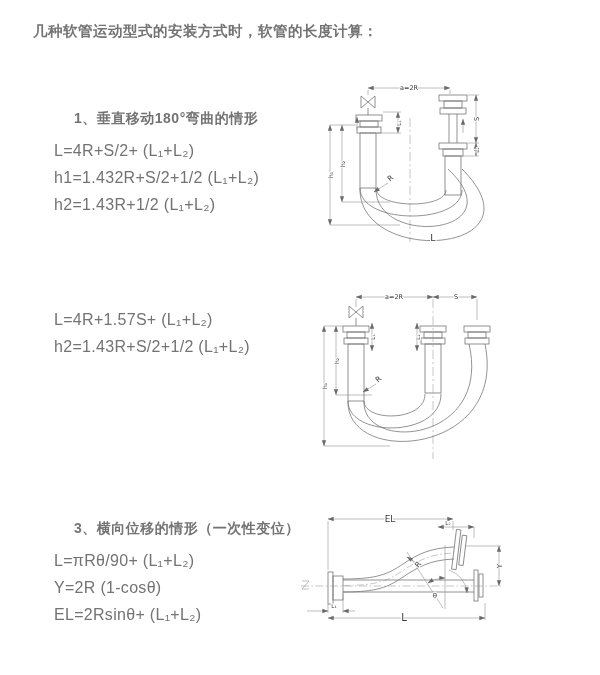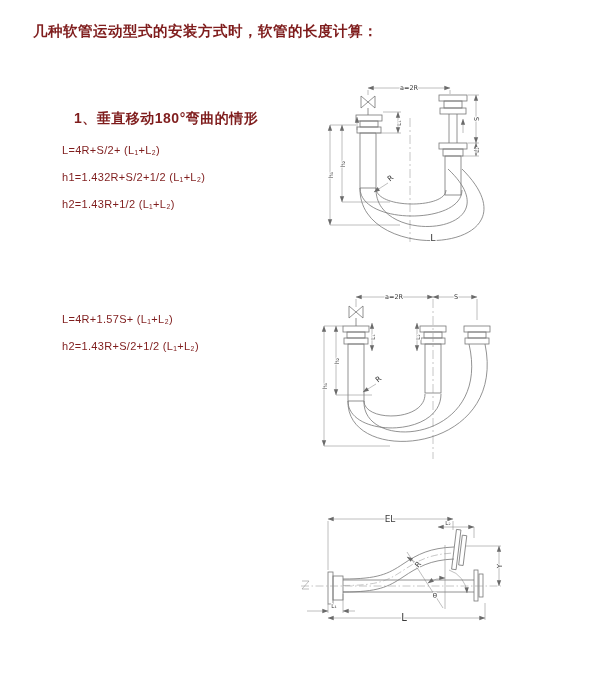--- a/index.html
+++ b/index.html
@@ -1,21 +1,21 @@
 <!DOCTYPE html>
 <html><head>
 <meta charset="utf-8">
 <style>
   html,body{margin:0;padding:0;background:#fff;}
   .page{position:relative;width:600px;height:675px;background:#ffffff;overflow:hidden;
-        font-family:"Liberation Sans","DejaVu Sans",sans-serif;color:#7f1d1d;}
+        font-family:"Liberation Sans","DejaVu Sans",sans-serif;color:#737373;}
   .title{position:absolute;left:33px;top:22px;font-size:14.5px;font-weight:bold;letter-spacing:.5px;}
   .sec{position:absolute;left:38px;}
   .sec-h{font-size:14px;font-weight:bold;letter-spacing:.5px;margin-bottom:9px;margin-left:36px;}
-  .f{margin-left:24px;font-size:11px;line-height:27px;letter-spacing:.3px;white-space:pre;}
+  .f{margin-left:16px;font-size:16px;line-height:27px;letter-spacing:.3px;white-space:pre;}
   svg{position:absolute;overflow:visible;}
   .dl{stroke:#777;fill:none;stroke-width:.8;}
   .dm{stroke:#8a8a8a;fill:none;stroke-width:.55;}
   .cl{stroke:#999;fill:none;stroke-width:.55;}
   .lbl{font-size:6.5px;fill:#3a3a3a;text-anchor:middle;font-family:"DejaVu Sans",sans-serif;
        paint-order:stroke;stroke:#fff;stroke-width:2px;stroke-linejoin:round;}
 </style>
 </head>
 <body>
 
@@ -28,20 +28,26 @@
     <div class="f">L=4R+S/2+ (L₁+L₂)</div>
     <div class="f">h1=1.432R+S/2+1/2 (L₁+L₂)</div>
     <div class="f">h2=1.43R+1/2 (L₁+L₂)</div>
   </div>
 
   <div class="sec" style="top:306px;">
     <div class="f">L=4R+1.57S+ (L₁+L₂)</div>
     <div class="f">h2=1.43R+S/2+1/2 (L₁+L₂)</div>
   </div>
 
+  <div class="sec" style="top:520px;">
+    <div class="sec-h">3、横向位移的情形（一次性变位）</div>
+    <div class="f">L=πRθ/90+ (L₁+L₂)</div>
+    <div class="f">Y=2R (1-cosθ)</div>
+    <div class="f">EL=2Rsinθ+ (L₁+L₂)</div>
+  </div>
 
   <svg style="left:315px;top:72px;" width="285" height="195" viewBox="0 0 285 195">
     <defs>
       <marker id="ah" viewBox="0 0 10 10" refX="9.5" refY="5" markerWidth="8" markerHeight="6" orient="auto-start-reverse" markerUnits="userSpaceOnUse">
         <path d="M0,1.4 L10,5 L0,8.6 z" fill="#6a6a6a"></path>
       </marker>
       <pattern id="hx" width="3.5" height="3.5" patternUnits="userSpaceOnUse">
         <path d="M0,3.5 L3.5,0 M0,0 L3.5,3.5" stroke="#9a9a9a" stroke-width="0.5"></path>
       </pattern>
     </defs>

